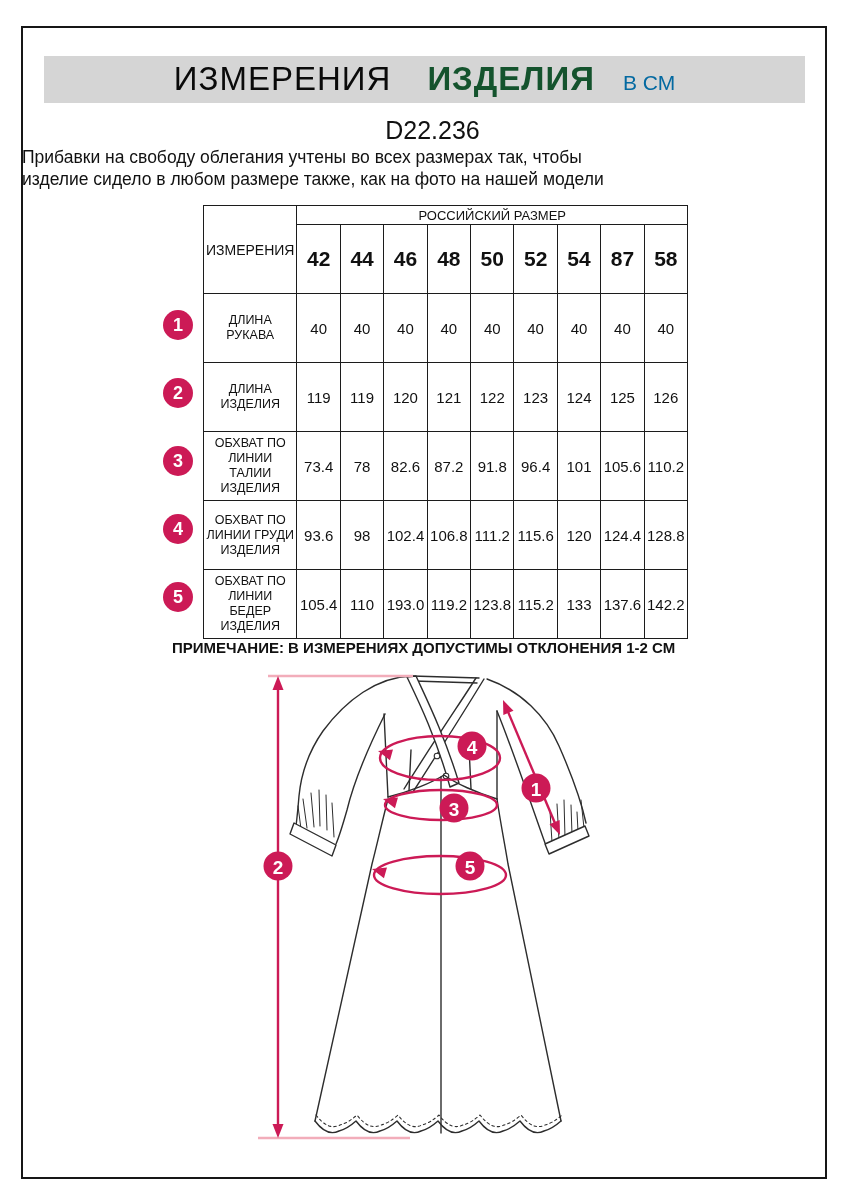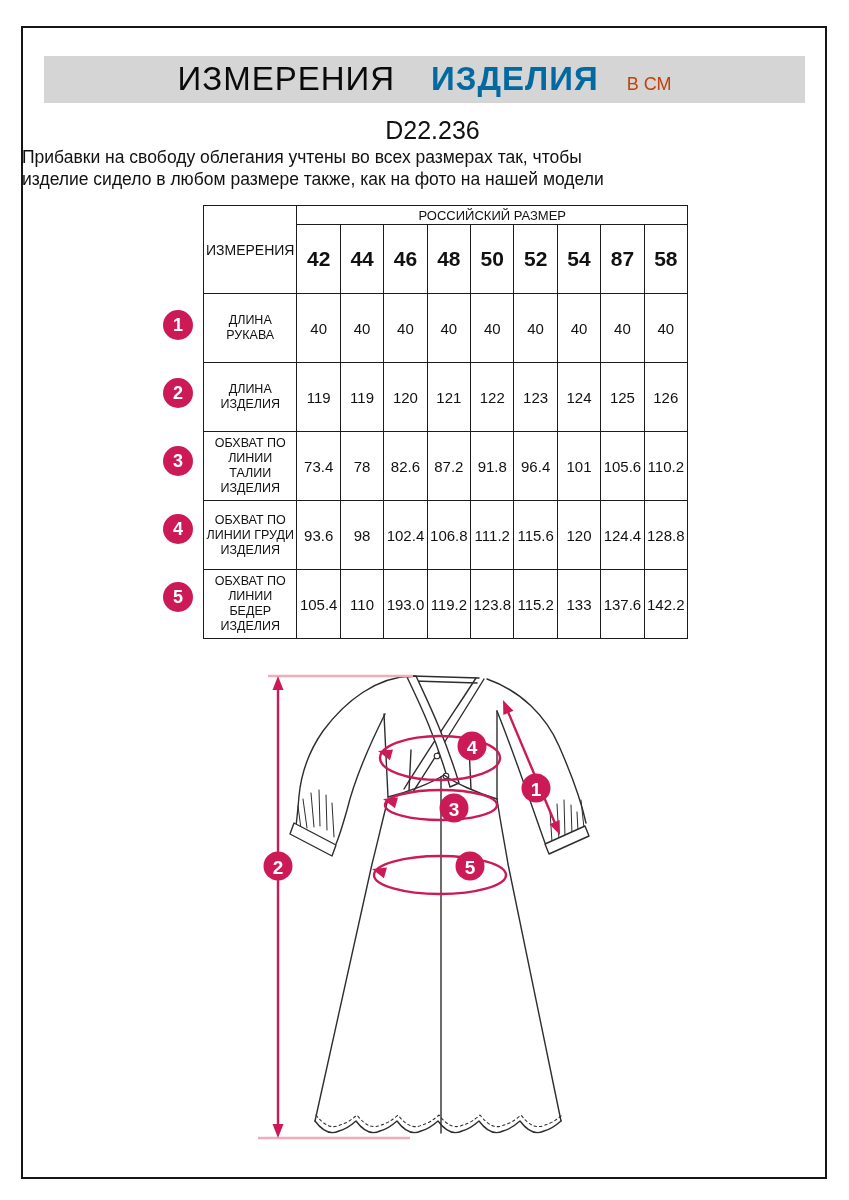--- a/index.html
+++ b/index.html
@@ -3,22 +3,22 @@
 <meta charset="utf-8">
 <style>
   html,body{margin:0;padding:0;background:#fff;}
   body{font-family:"Liberation Sans","DejaVu Sans",sans-serif;color:#111;}
   .canvas{position:relative;width:849px;height:1200px;background:#fff;overflow:hidden;}
   .frame{position:absolute;left:21px;top:26px;width:806px;height:1153px;
          border:2px solid #161616;box-sizing:border-box;}
   .titlebar{position:absolute;left:44px;top:56px;width:761px;height:47px;
             background:#D5D5D5;text-align:center;line-height:46px;white-space:nowrap;}
   .title-reg{font-size:33px;letter-spacing:1px;color:#0a0a0a;}
-  .title-bold{font-size:33px;font-weight:bold;letter-spacing:1px;margin-left:36px;color:#0369a1;}
-  .title-suffix{font-size:18px;margin-left:28px;color:#c2410c;}
+  .title-bold{font-size:33px;font-weight:bold;letter-spacing:1px;margin-left:36px;color:#14532d;}
+  .title-suffix{font-size:21px;margin-left:28px;color:#0369a1;}
   .code{position:absolute;left:31px;top:116px;width:803px;text-align:center;font-size:25px;}
   .subtitle{position:absolute;left:22px;top:146px;width:803px;text-align:left;
             font-size:17.5px;line-height:22px;}
   .note{position:absolute;left:22px;top:639px;width:803px;text-align:center;
         font-size:15px;font-weight:bold;}
   table.size-table{position:absolute;left:203px;top:205px;border-collapse:collapse;
         table-layout:fixed;}
   table.size-table td{border:1.5px solid #1c1c1c;text-align:center;vertical-align:middle;
         padding:0 2px;background:#fff;}
   td.h-group{font-size:13px;height:18px;}
@@ -139,20 +139,21 @@
     </tr>
   </tbody>
     </table>
 
   <div class="badge" style="left:163px;top:310px;background:#CC1A56;">1</div>
   <div class="badge" style="left:163px;top:378px;background:#CC1A56;">2</div>
   <div class="badge" style="left:163px;top:446px;background:#CC1A56;">3</div>
   <div class="badge" style="left:163px;top:514px;background:#CC1A56;">4</div>
   <div class="badge" style="left:163px;top:582px;background:#CC1A56;">5</div>
 
+  <div class="note">ПРИМЕЧАНИЕ: В ИЗМЕРЕНИЯХ ДОПУСТИМЫ ОТКЛОНЕНИЯ 1-2 СМ</div>
 
   <svg class="diagram" viewBox="250 660 350 497">
 
     <g stroke="#2D2D2D" stroke-width="1.4" fill="none" stroke-linecap="round" stroke-linejoin="round">
 
       <path d="M412 676 L479 678"></path>
       <path d="M414 681 L477 683"></path>
 
       <path d="M476 678 C462 700 432 744 404 789"></path>
       <path d="M484 679 C470 702 441 748 413 792"></path>

